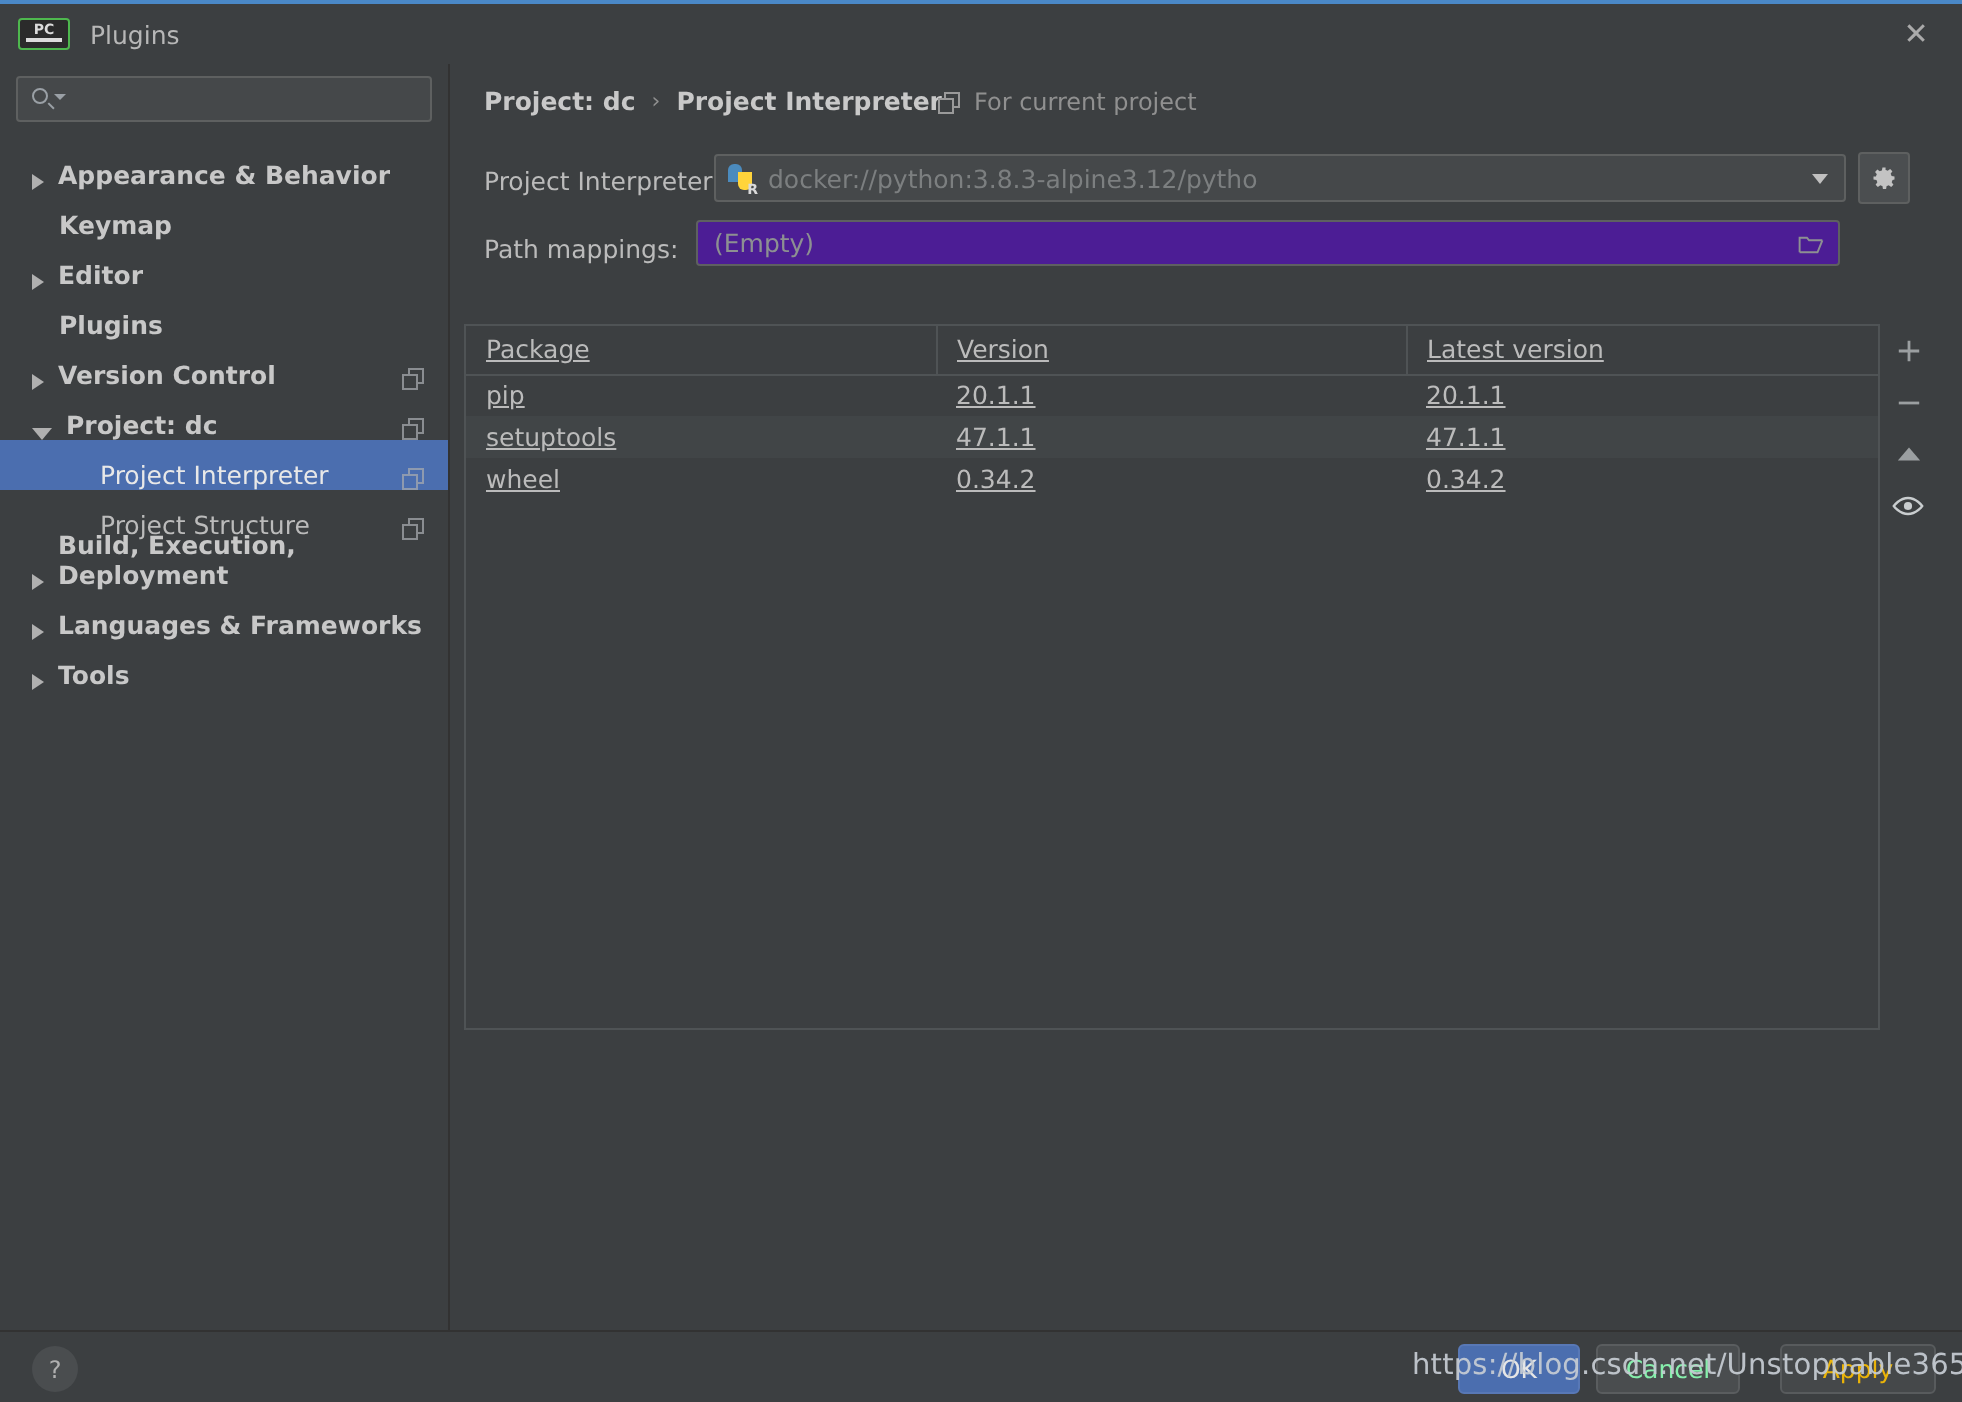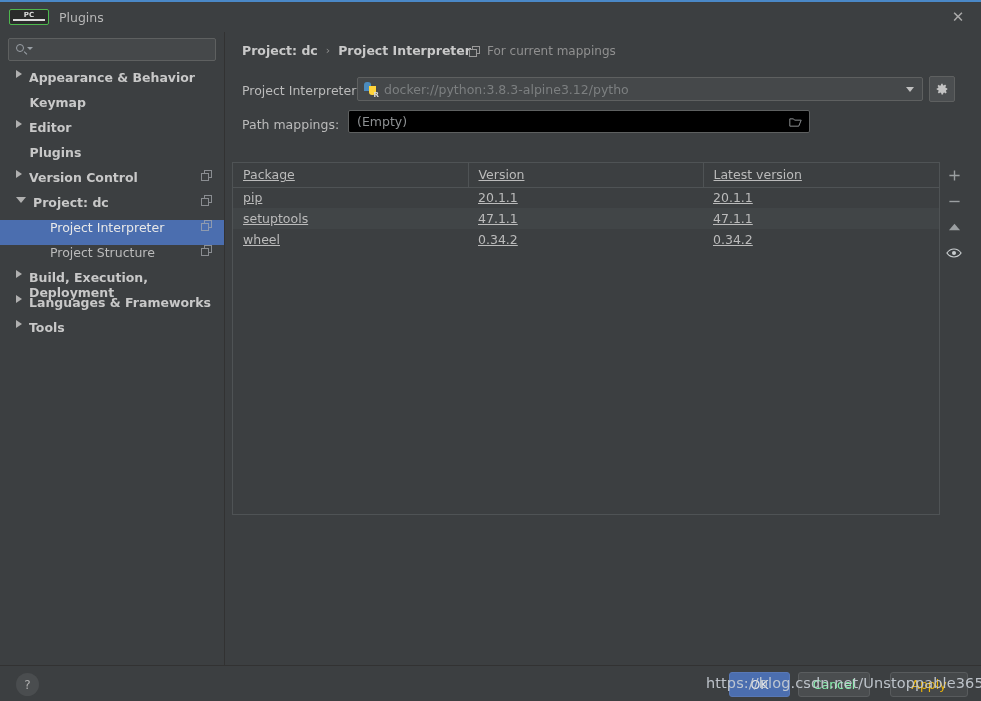--- a/index.html
+++ b/index.html
@@ -31,21 +31,21 @@
   
   #titlebar {
     position: absolute;
     left: 0; top: 0;
     width: 981px; height: 30px;
     background: #3c3f41;
     display: flex;
     align-items: center;
   }
   #app-icon {
-    width: 40px; height: 16px;
+    width: 26px; height: 16px;
     margin-left: 9px;
     background: #2b2b2b;
     border: 1px solid #4eb84e;
     border-radius: 2px;
     position: relative;
     box-sizing: border-box;
   }
   #app-icon .pc {
     position: absolute;
     left: 0; right: 0; top: 1px;
@@ -139,21 +139,21 @@
     font-size: 12px;
     padding-left: 4px;
   }
 
   #tree {
     margin-top: 9px;
   }
   .tree-row {
     height: 25px;
     display: flex;
-    align-items: flex-start;
+    align-items: flex-end;
     position: relative;
     cursor: default;
     box-sizing: border-box;
   }
   .tree-row.selected {
     background: #4b6eaf;
   }
   .tree-row .arrow {
     width: 0; height: 0;
     margin-left: 16px;
@@ -322,22 +322,22 @@
     align-items: center;
     justify-content: center;
     box-sizing: border-box;
     cursor: default;
   }
   .gear svg { display: block; }
 
   #path-field {
     position: absolute;
     left: 122px; top: 78px;
-    width: 462px; height: 23px;
-    background: #000000;
+    width: 572px; height: 23px;
+    background: #4c1d95;
     border: 1px solid #5e6060;
     border-radius: 2px;
     display: flex;
     align-items: center;
     box-sizing: border-box;
   }
   #path-value {
     margin-left: 8px;
     color: #8d9092;
     font-size: 12.5px;
@@ -563,21 +563,21 @@
       <span class="crumb">Project: dc</span>
       <span class="sep">›</span>
       <span class="crumb">Project Interpreter</span>
     </div>
 
     <div id="for-current">
       <span class="copy-icon2">
         <i class="back"></i>
           <i class="front"></i>
       </span>
-      <span>For current mappings</span>
+      <span>For current project</span>
     </div>
 
     <div class="form-label" id="interp-label">Project Interpreter:</div>
 
     <div id="interp-combo">
       <span class="py-icon">
         <span class="b1"></span>
           <span class="b2"></span>
           <span class="rbadge">R</span>
       </span>

